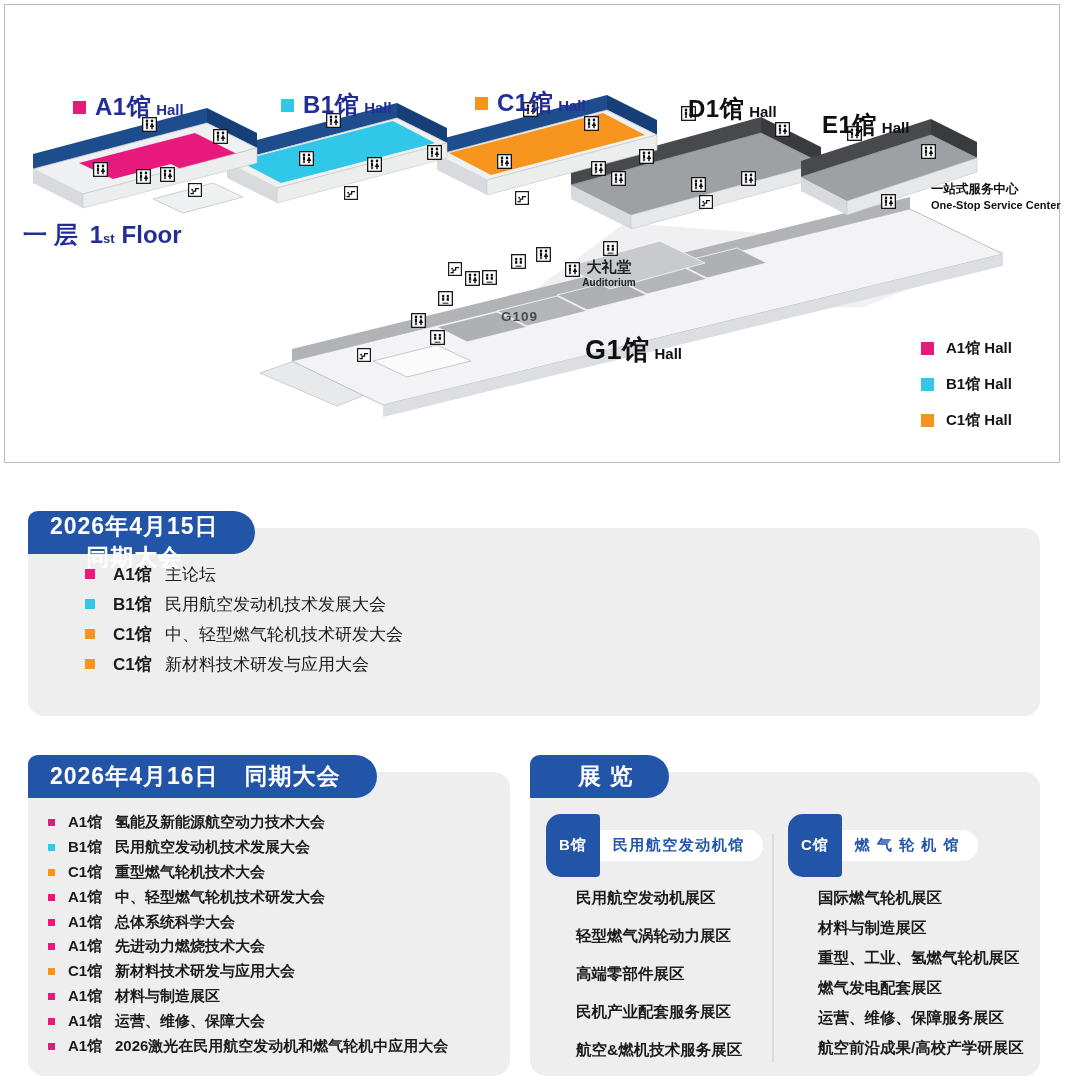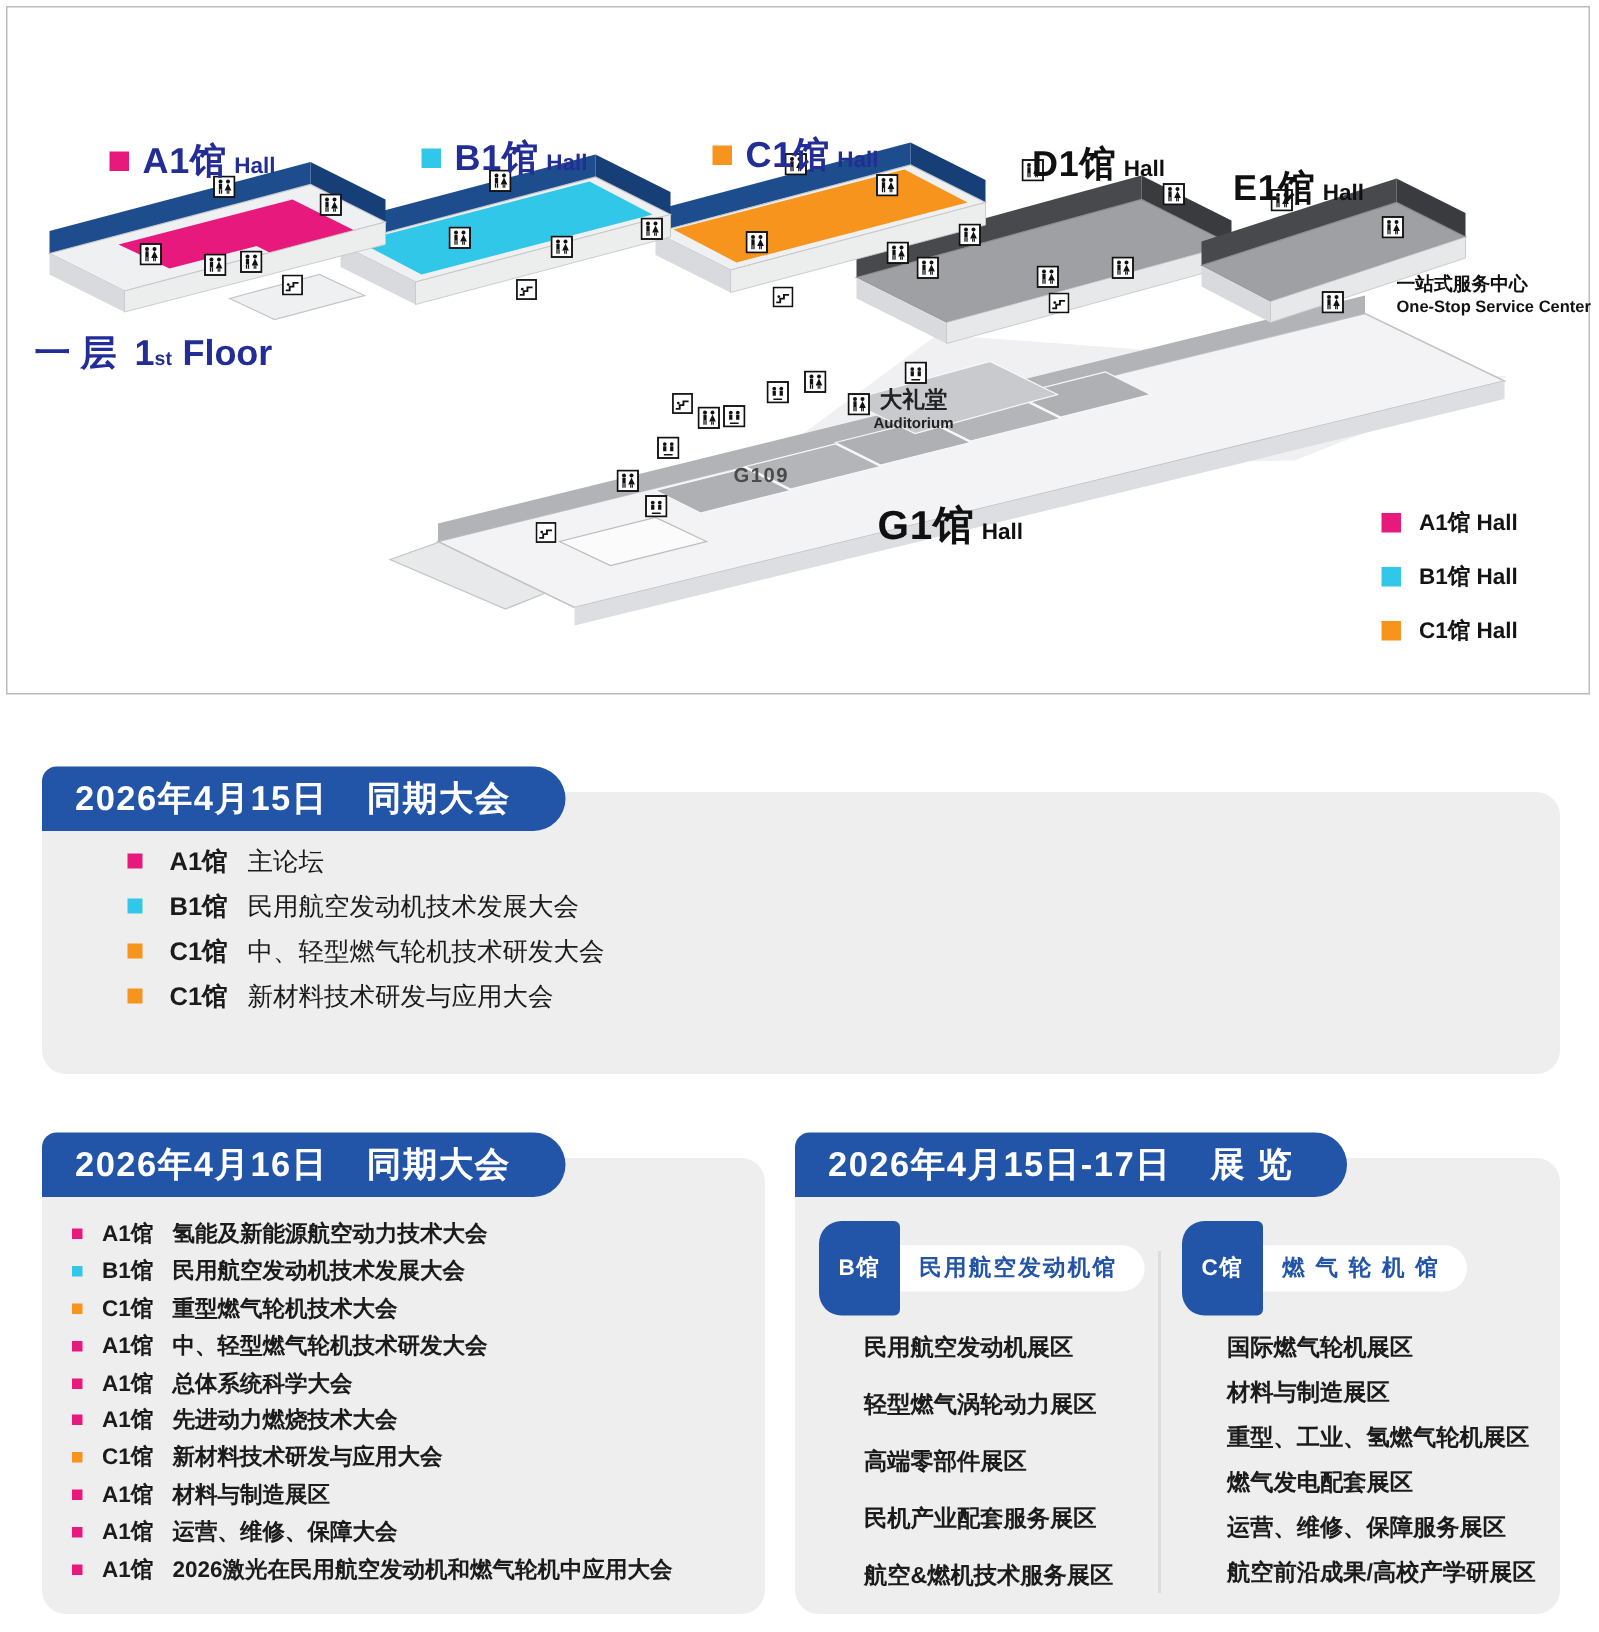--- a/index.html
+++ b/index.html
@@ -21,21 +21,21 @@
   .navy{color:#232d96;}
   .blk{color:#101010;}
   .lbl-floor{left:18px;top:214px;color:#232d96;font-size:24px;font-weight:bold;}
   .lbl-floor .fsup{font-size:13px;font-weight:bold;}
   .lbl-service{left:926px;top:176px;display:block;color:#111;line-height:1.35;}
   .lbl-service .cn{font-size:12.5px;font-weight:bold;display:block;}
   .lbl-service .en{font-size:11px;font-weight:600;display:block;}
   .lbl-aud{left:556px;top:253px;width:96px;display:block;text-align:center;color:#222;line-height:1.25;}
   .lbl-aud .cn{font-size:15px;font-weight:bold;display:block;}
   .lbl-aud .en{font-size:10px;font-weight:600;display:block;}
-  .lbl-g109{left:484px;top:304px;color:#4a4a4a;font-size:13.5px;font-weight:bold;letter-spacing:1px;}
+  .lbl-g109{left:496px;top:304px;color:#4a4a4a;font-size:13.5px;font-weight:bold;letter-spacing:1px;}
   .lbl-g1 .hname{font-size:27px;}
   #legend{position:absolute;left:916px;top:334px;z-index:2;}
   .leg-row{display:flex;align-items:center;margin-bottom:17px;}
   .leg-sq{width:13px;height:13px;margin-right:12px;}
   .leg-txt{font-size:15px;font-weight:bold;color:#141414;white-space:nowrap;}
   
   .pill{
     position:absolute;height:43px;display:flex;align-items:center;
     background:#2254a8;color:#fff;font-size:23px;font-weight:bold;
     padding:0 36px 0 22px;border-radius:10px 22px 22px 0;z-index:3;
@@ -259,21 +259,21 @@
       <span class="leg-sq" style="background: rgb(49, 199, 232);"></span>
       <span class="leg-txt">B1馆 Hall</span>
     </div>
     <div class="leg-row">
       <span class="leg-sq" style="background: rgb(247, 148, 30);"></span>
       <span class="leg-txt">C1馆 Hall</span>
     </div>
   </div>
 </div>
 
-<div class="pill" style="left:28px;top:511px;">
+<div class="pill" style="left:28px;top:511px;flex-direction:column;">
   <span>2026年4月15日</span>
     <span class="gap"></span>
   <span>同期大会</span>
 </div>
 <div class="panel" style="left:28px;top:528px;width:1012px;height:188px;">
   <div class="list1">
     <div class="row">
       <span class="sq" style="background: rgb(232, 25, 125);"></span>
       <span class="hall">A1馆</span>
       <span class="ttl">主论坛</span>
@@ -350,21 +350,20 @@
     </div>
     <div class="row">
       <span class="sq" style="background: rgb(232, 25, 125);"></span>
       <span class="hall">A1馆</span>
       <span class="ttl">2026激光在民用航空发动机和燃气轮机中应用大会</span>
     </div>
   </div>
 </div>
 
 <div class="pill" style="left:530px;top:755px;">
-  <span>2026年4月15日-17日</span>
     <span class="gap"></span>
   <span>展 览</span>
 </div>
 <div class="panel" style="left:530px;top:772px;width:510px;height:304px;">
   <div class="vdiv"></div>
 
   <div class="hall-tag" style="left:16px;top:58px;">
     <span class="badge">B馆</span>
     <span class="tname">民用航空发动机馆</span>
   </div>

